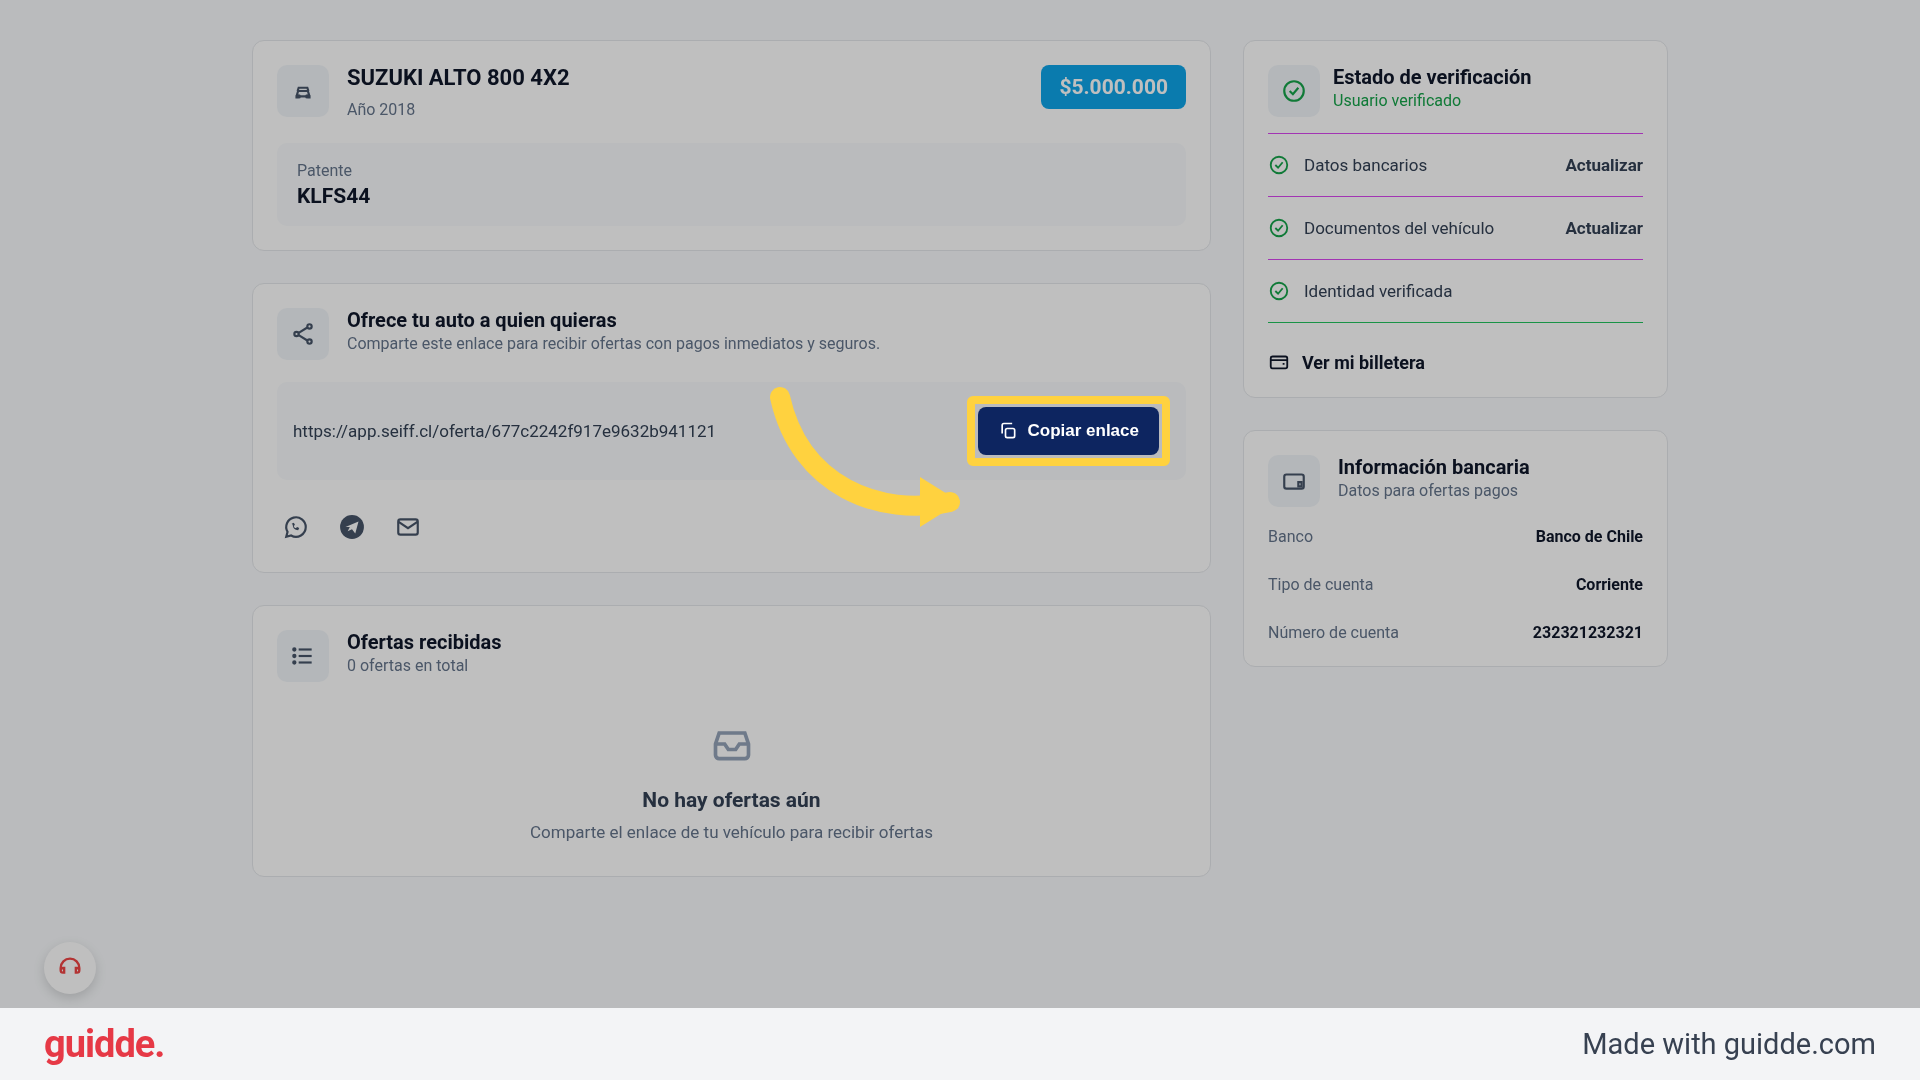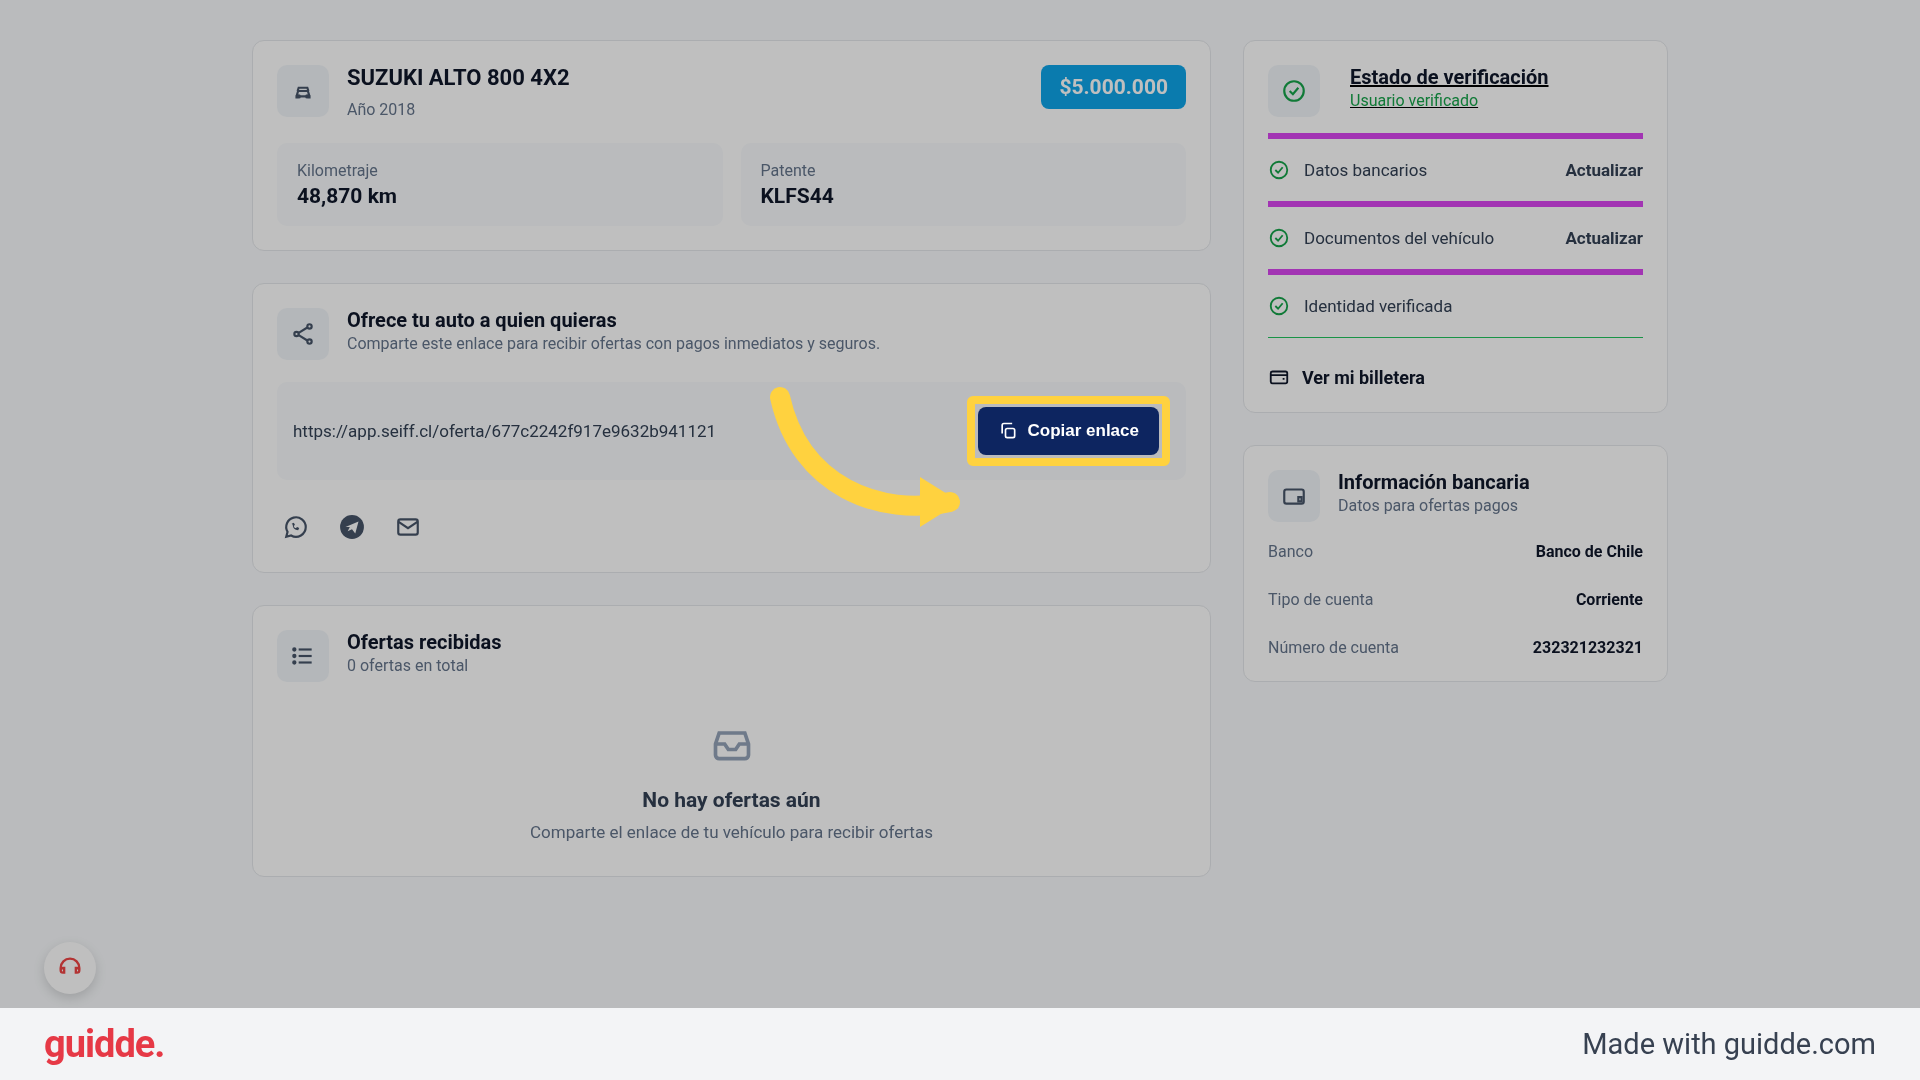--- a/index.html
+++ b/index.html
@@ -92,28 +92,28 @@
     padding: 3px;
     position: relative;
     z-index: 20;
   }
   .social-row { display: flex; gap: 30px; margin-top: 26px; padding: 8px 6px; }
   .social-icon {
     width: 26px; height: 26px;
     color: #475569;
     cursor: pointer;
   }
-  .verif-header { display: flex; gap: 30px; align-items: flex-start; text-decoration: underline; }
+  .verif-header { display: flex; gap: 13px; align-items: flex-start; }
   .verif-header h3 { font-size: 20px; font-weight: 700; color: #0f172a; }
   .verif-header .sub-green { font-size: 16px; color: #16a34a; margin-top: 2px; }
   .verif-list { margin-top: 16px; }
   .verif-item {
     display: flex; align-items: center; gap: 14px;
     padding: 20px 0;
-    border-top: 6px solid #d946ef;
+    border-top: 1px solid #d946ef;
   }
   .verif-item .check-ic { width: 22px; height: 22px; color: #16a34a; flex-shrink: 0; }
   .verif-item .label { flex: 1; font-size: 17px; color: #334155; }
   .verif-item .action { font-size: 17px; font-weight: 700; color: #334155; cursor: pointer; }
   .wallet-link {
     display: flex; align-items: center; gap: 12px;
     font-size: 18px; font-weight: 700; color: #0f172a;
     cursor: pointer;
     padding-top: 8px;
   }
@@ -178,24 +178,20 @@
             </svg>
         </div>
         <div class="vehicle-title">
           <h2>SUZUKI ALTO 800 4X2</h2>
           <div class="sub">Año 2018</div>
         </div>
         <div class="price-badge">$5.000.000</div>
       </div>
       <div class="stats-row">
         <div class="stat-box">
-          <div class="stat-label">Kilometraje</div>
-          <div class="stat-value">48,870 km</div>
-        </div>
-        <div class="stat-box">
           <div class="stat-label">Patente</div>
           <div class="stat-value">KLFS44</div>
         </div>
       </div>
     </div>
 
     <div class="card">
       <div class="section-header">
         <div class="icon-box">
           <svg viewBox="0 0 24 24" fill="none" stroke="#475569" stroke-width="2">

